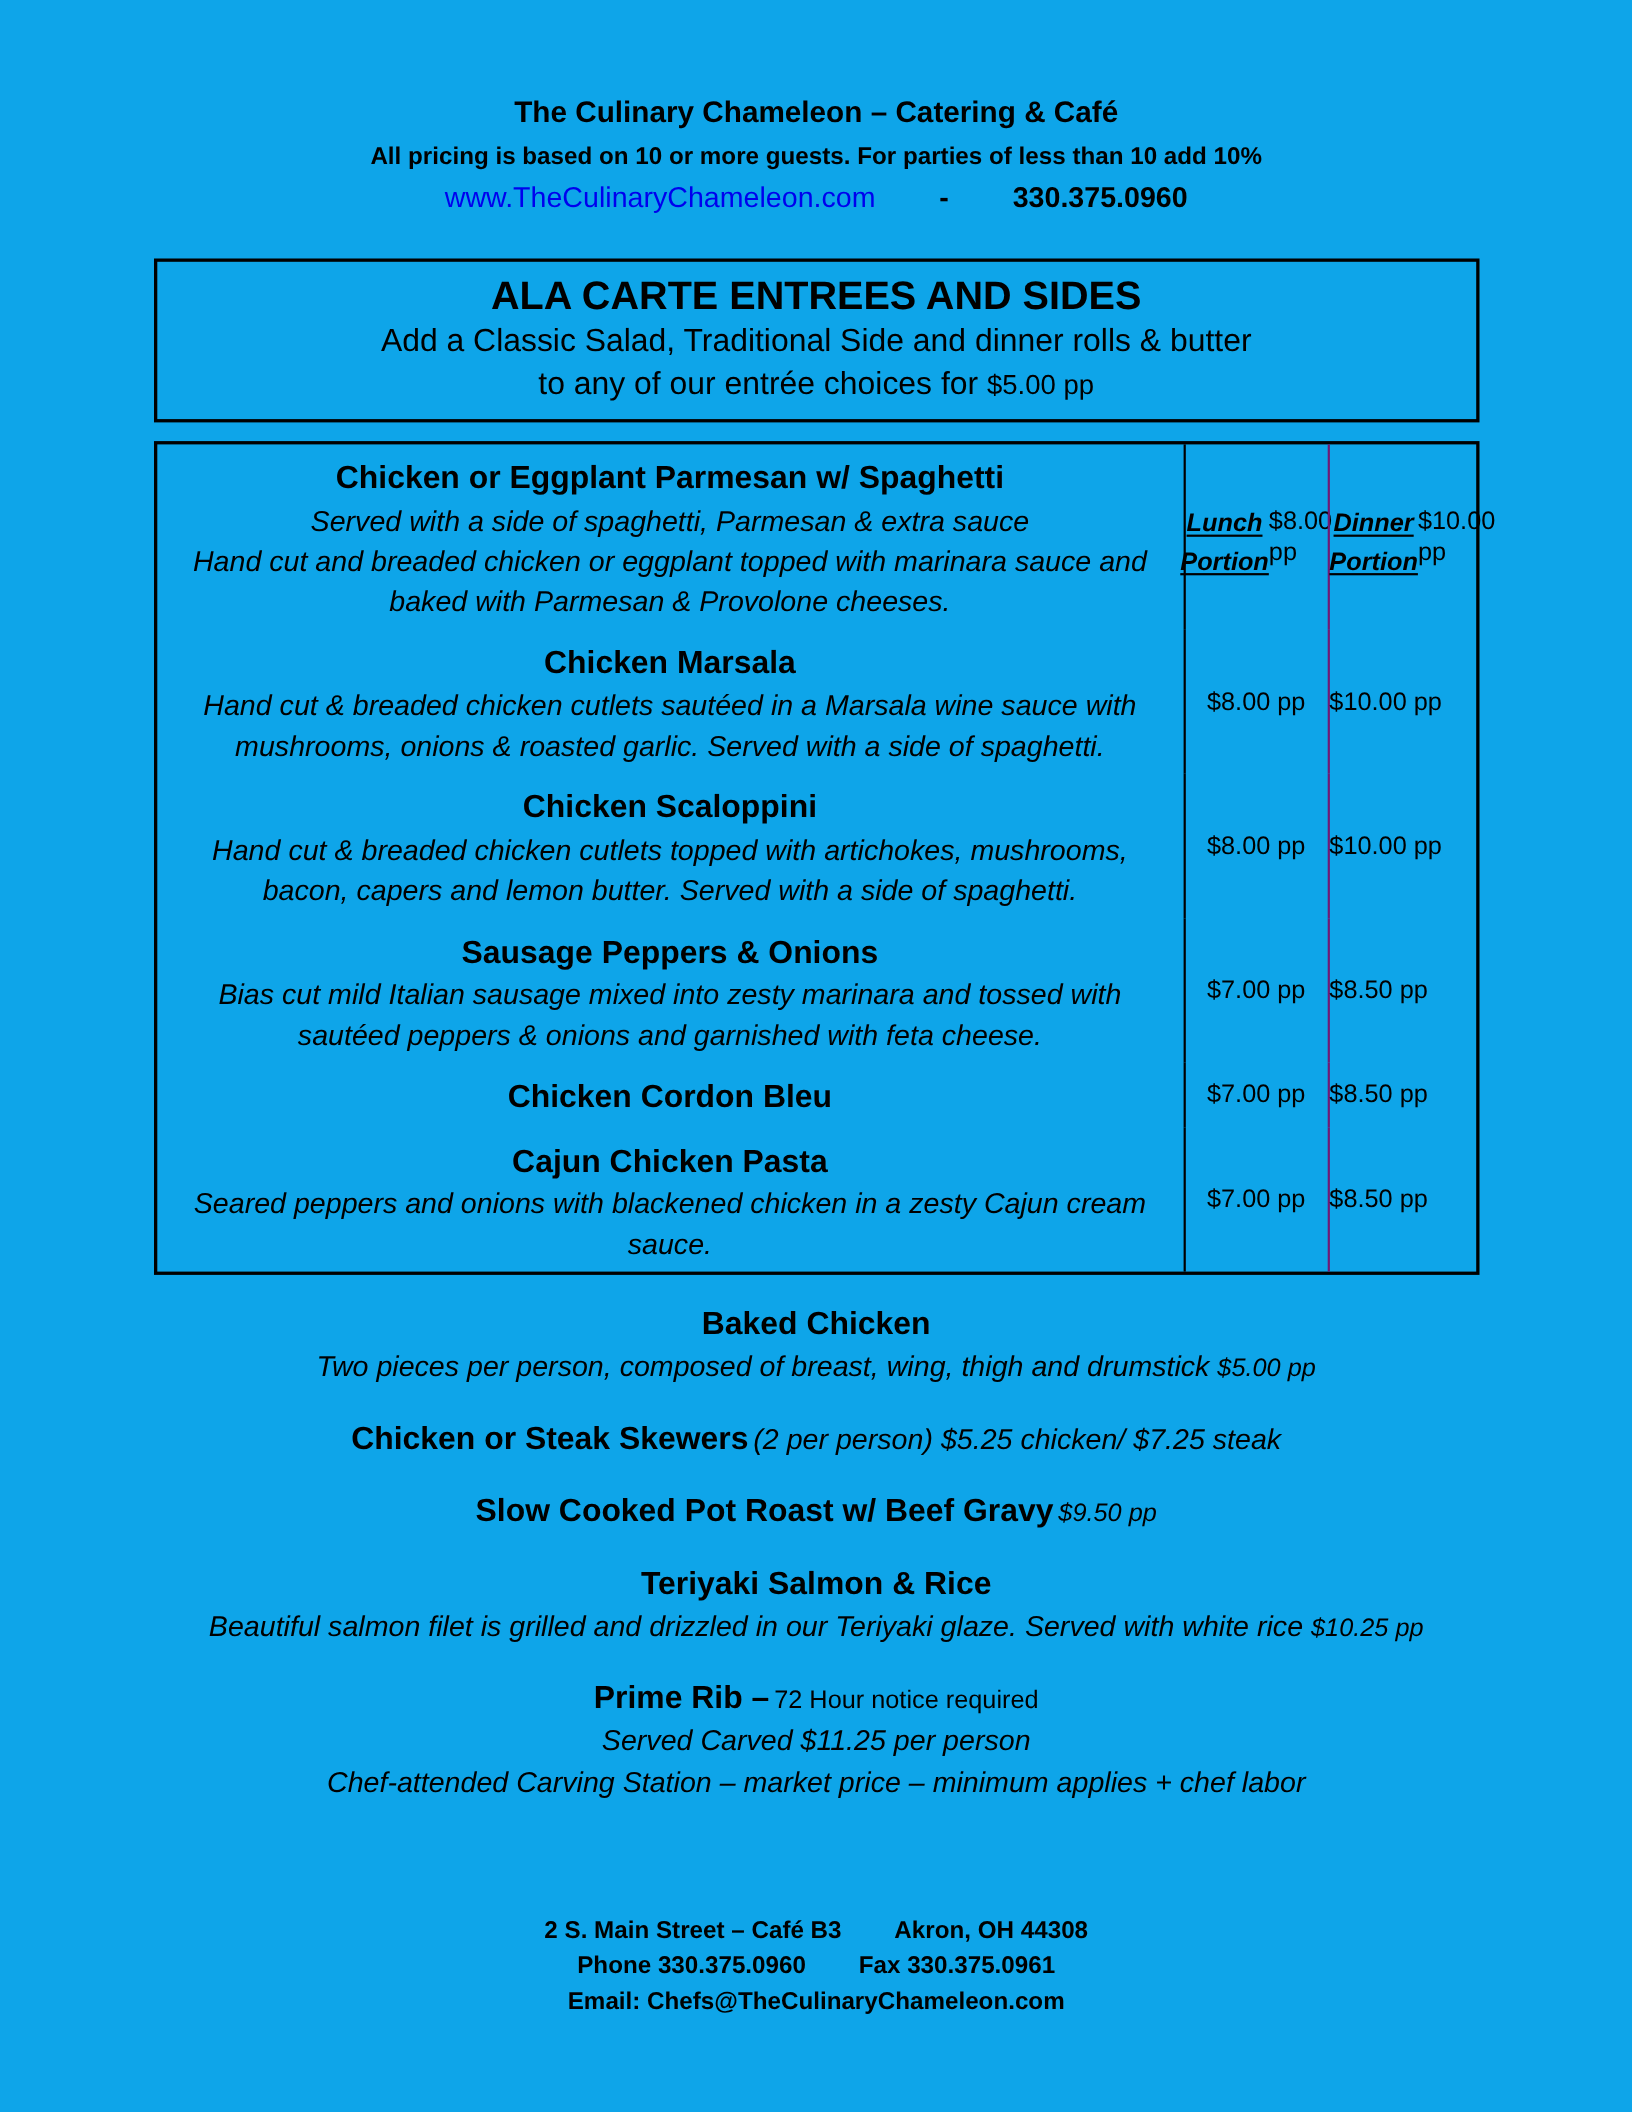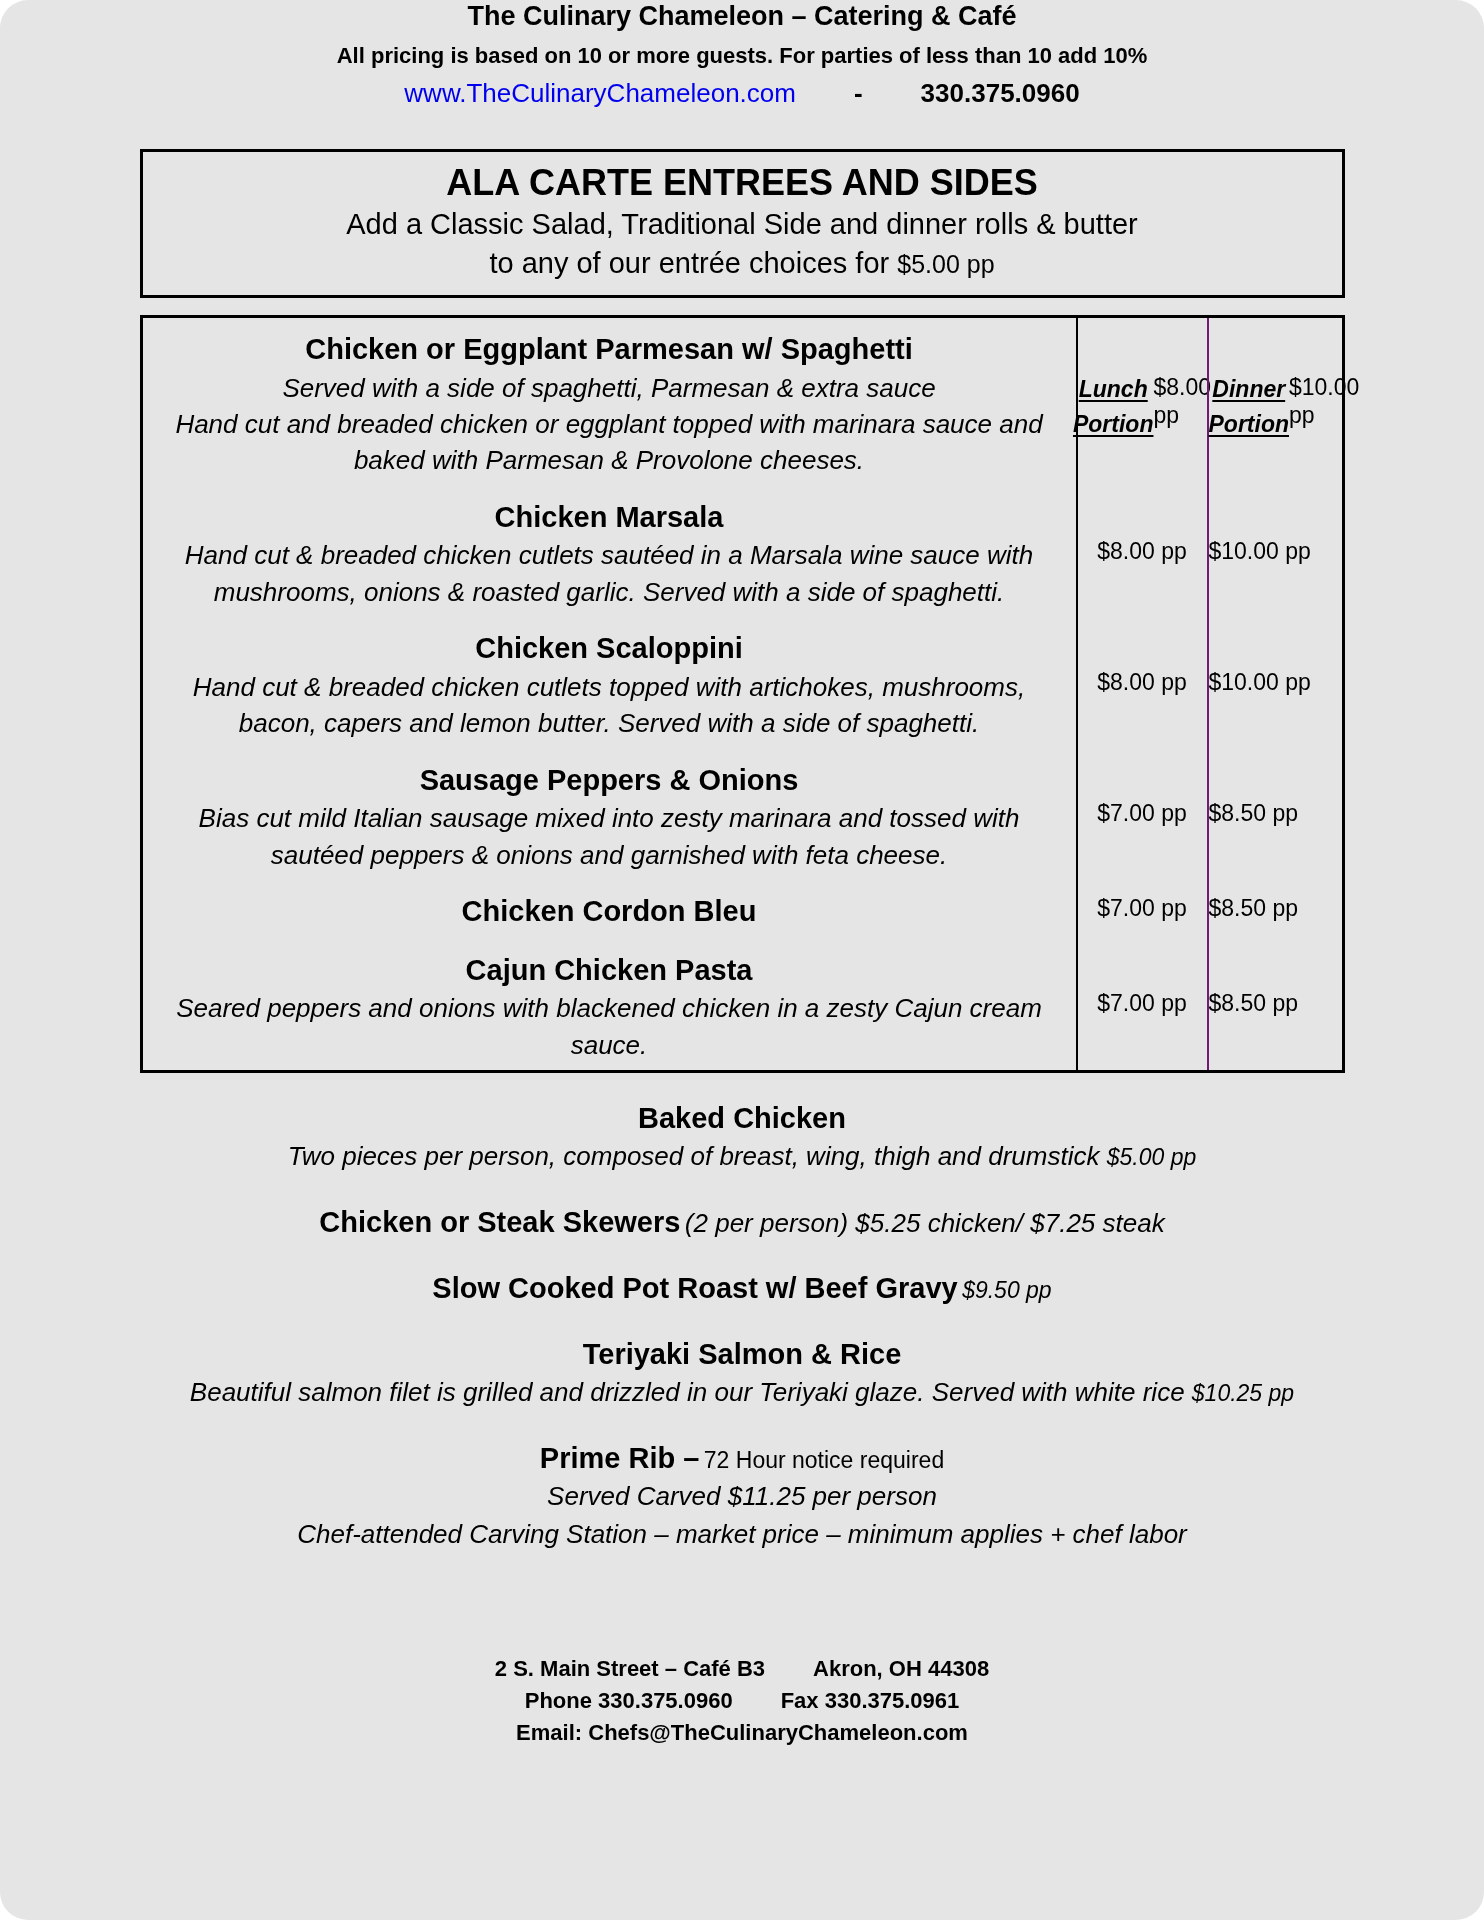--- a/index.html
+++ b/index.html
@@ -1,18 +1,18 @@
 <!DOCTYPE html>
 <html><head>
 <meta charset="utf-8">
 <style>
   * { margin:0; padding:0; box-sizing:border-box; }
   html,body { background:#ffffff; }
   body { font-family:"Liberation Sans", sans-serif; color:#000; }
-  .page { width:1484px; height:1920px; margin:0 auto; background:#e5e5e5; overflow:hidden;border-radius:28px; }
+  .page { width:1484px; height:1920px; margin:0 auto; background:#0ea5e9; padding-top:86px; overflow:hidden; }
 
   
   .doc-header { text-align:center; }
   .h-title { font-size:27px; font-weight:bold; line-height:1.25; }
   .h-note { font-size:22px; font-weight:bold; line-height:1.3; margin-top:8px; }
   .h-contact { margin-top:8px; font-size:26px; display:flex; justify-content:center; align-items:baseline; gap:58px; }
   .h-link { color:#0000ee; cursor:pointer; }
   .h-dash { font-weight:bold; }
   .h-phone { font-weight:bold; }
 

